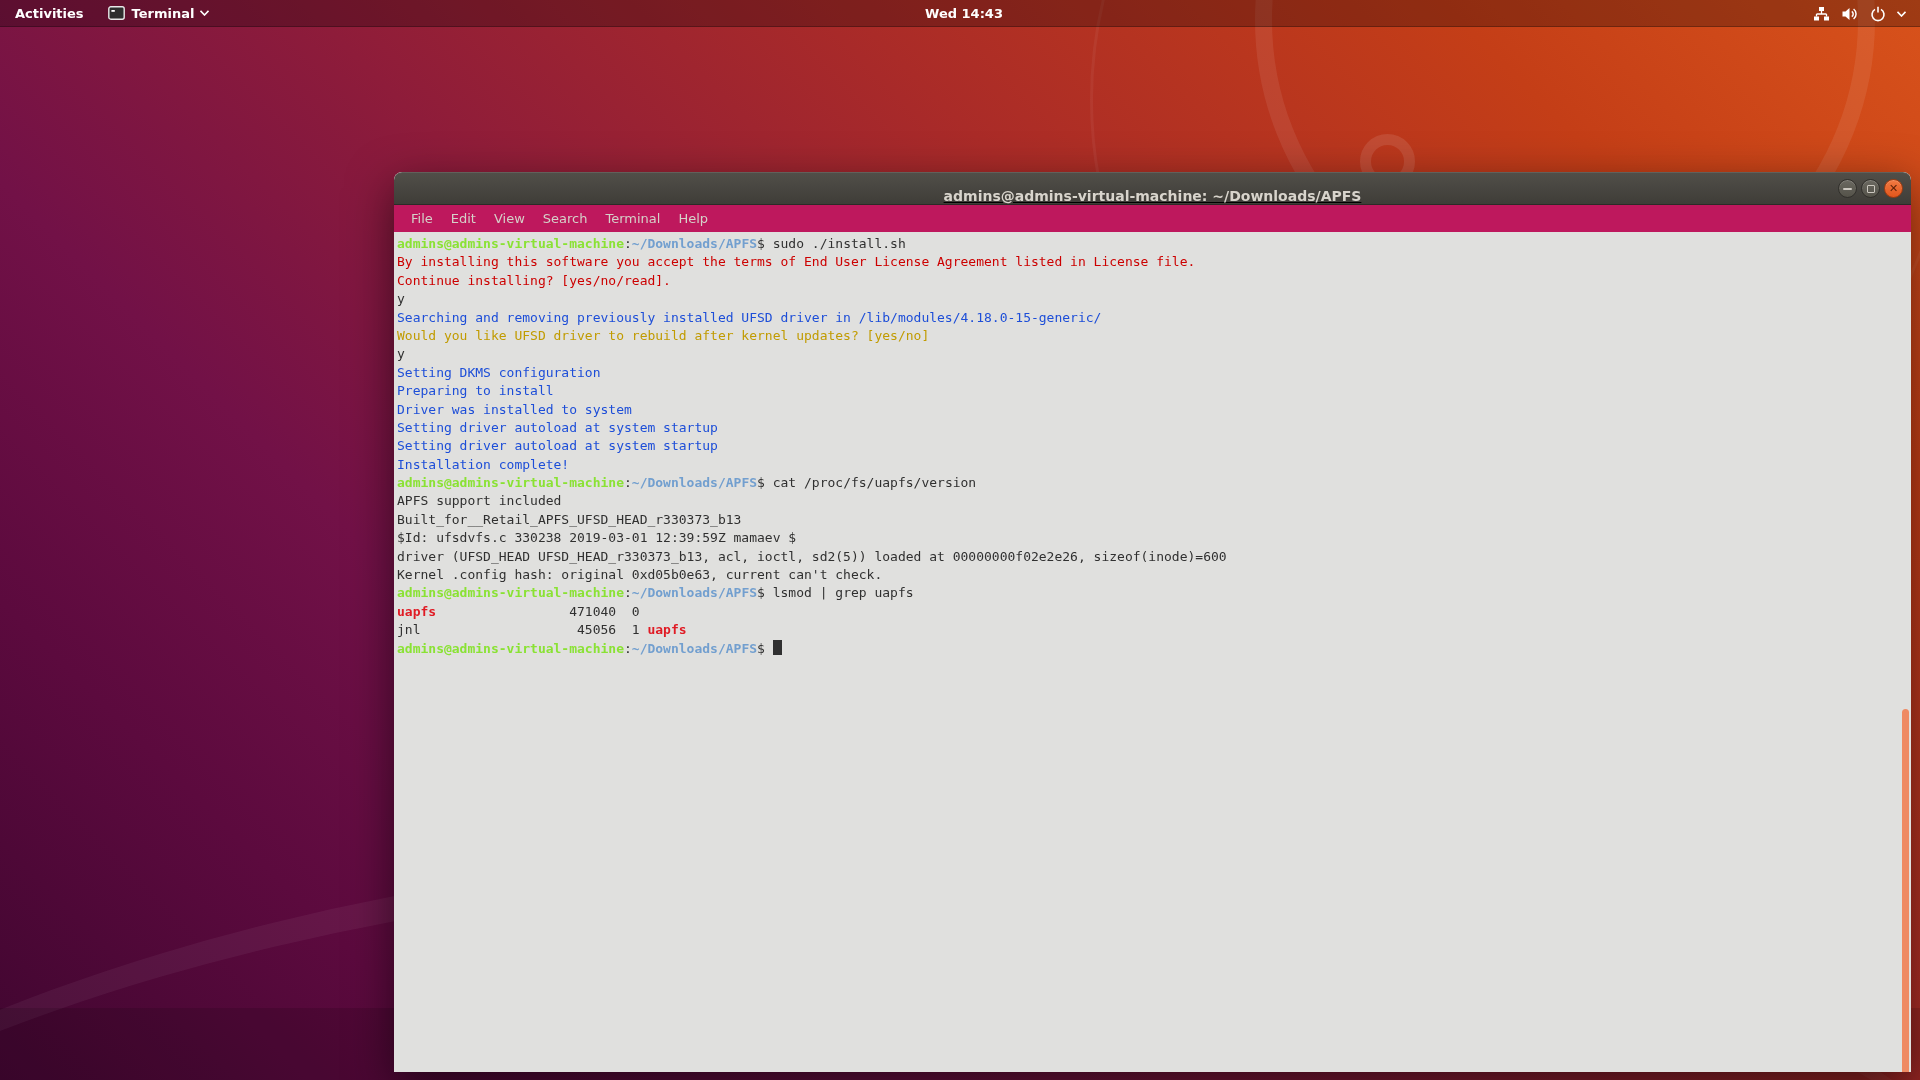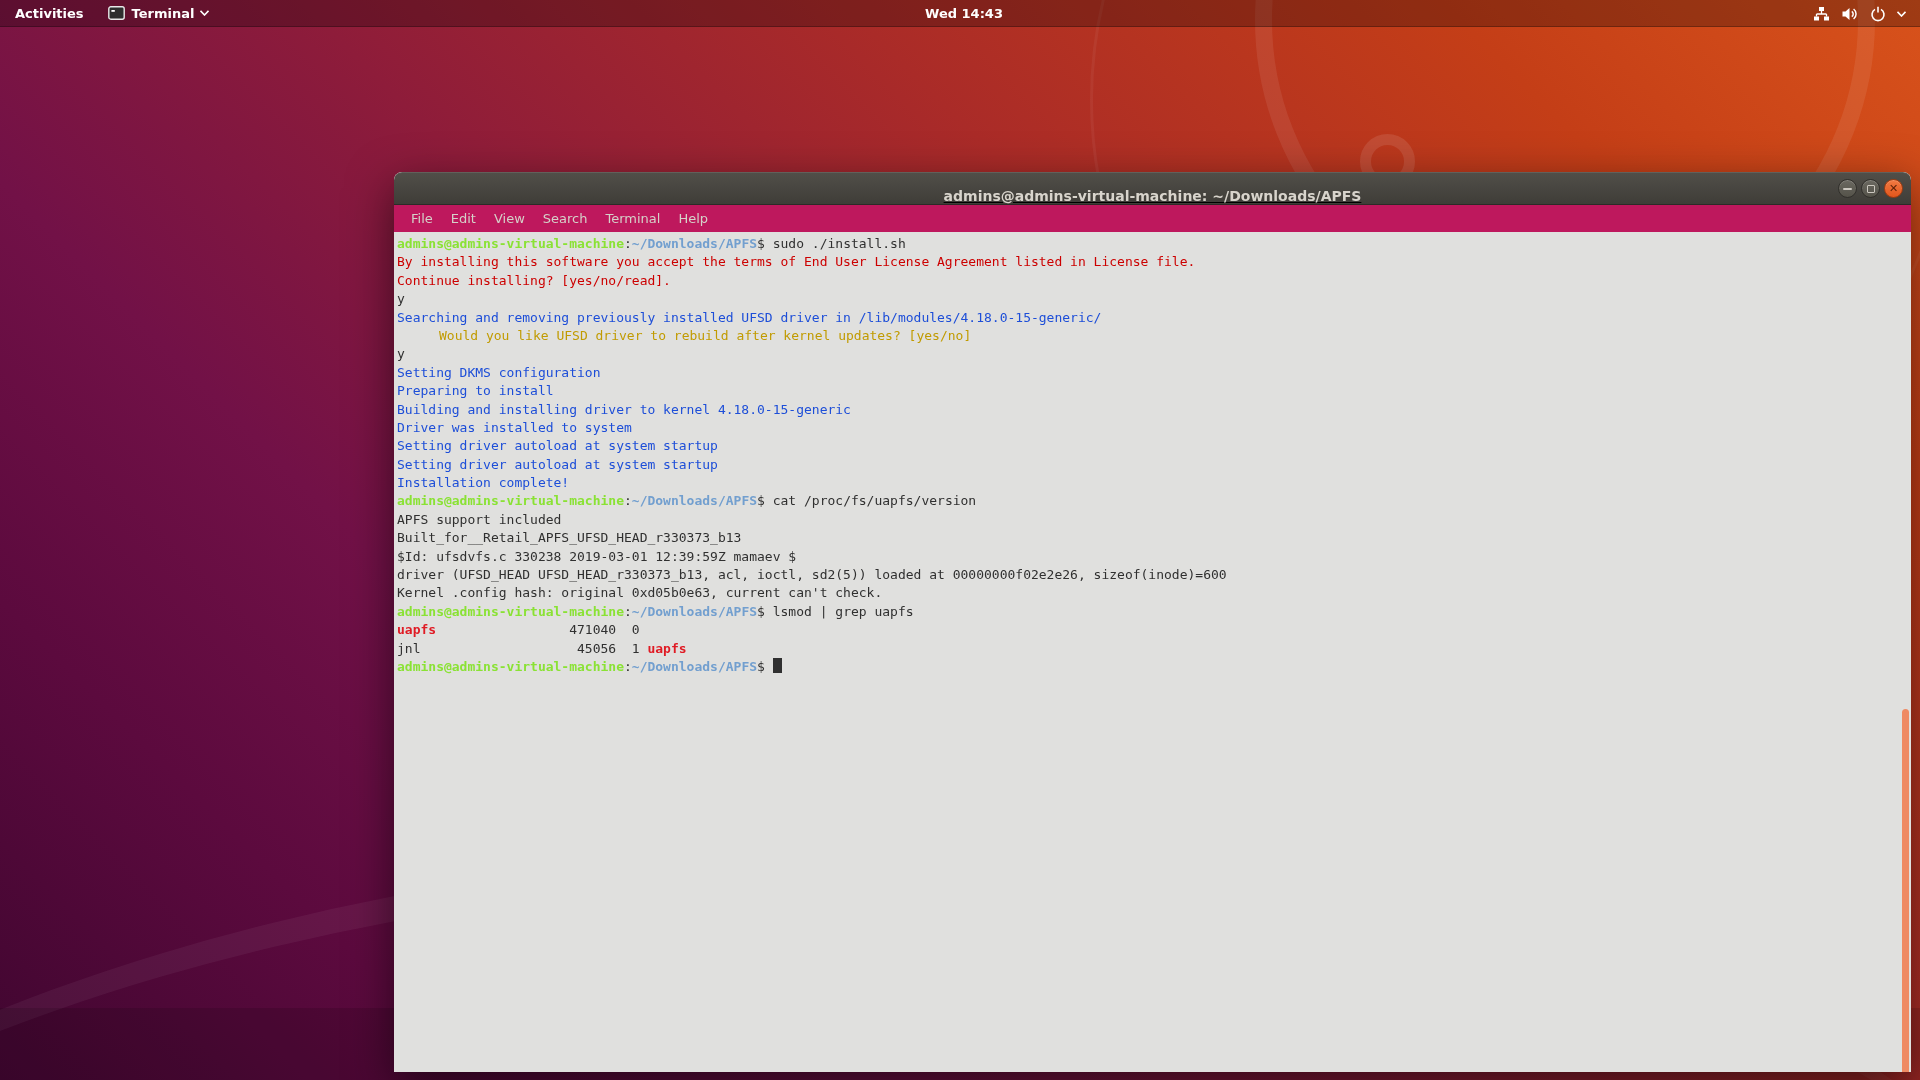--- a/index.html
+++ b/index.html
@@ -74,21 +74,21 @@
     position:relative; width:100%; height:839px; background:#e0e0de;
     font-family:"DejaVu Sans Mono","Liberation Mono",monospace;
     font-size:13px; color:#303030; padding:3px 0 0 3px;
   }
   .t-line { height:18.4px; line-height:18.4px; white-space:pre; }
   .seg-user  { color:#8ae234; font-weight:bold; }
   .seg-path  { color:#729fcf; font-weight:bold; }
   .seg-plain { color:#303030; }
   .seg-red   { color:#cc0000; }
   .seg-green { color:#1d4ed8;text-align:right; }
-  .seg-yellow{ color:#c19b00;margin-left:42px; }
+  .seg-yellow{ color:#c19b00; }
   .seg-match { color:#e01b24; font-weight:bold; }
   .cursor {
     display:inline-block; width:9px; height:15px; background:#303030; vertical-align:-2px;
   }
   .scroll-thumb {
     position:absolute; right:2px; top:477px; width:7px; height:418px;
     background:#ef8a63; border-radius:4px;
   }
 </style>
 </head>
@@ -171,21 +171,20 @@
       <div class="scroll-thumb"></div>
     <div class="t-line"><span class="seg-user">admins@admins-virtual-machine</span><span class="seg-plain">:</span><span class="seg-path">~/Downloads/APFS</span><span class="seg-plain">$ sudo ./install.sh</span></div>
         <div class="t-line"><span class="seg-red">By installing this software you accept the terms of End User License Agreement listed in License file.</span></div>
         <div class="t-line"><span class="seg-red">Continue installing? [yes/no/read].</span></div>
         <div class="t-line"><span class="seg-plain">y</span></div>
         <div class="t-line"><span class="seg-green">Searching and removing previously installed UFSD driver in /lib/modules/4.18.0-15-generic/</span></div>
         <div class="t-line"><span class="seg-yellow">Would you like UFSD driver to rebuild after kernel updates? [yes/no]</span></div>
         <div class="t-line"><span class="seg-plain">y</span></div>
         <div class="t-line"><span class="seg-green">Setting DKMS configuration</span></div>
         <div class="t-line"><span class="seg-green">Preparing to install</span></div>
-        <div class="t-line"><span class="seg-green">Building and installing driver to kernel 4.18.0-15-generic</span></div>
         <div class="t-line"><span class="seg-green">Driver was installed to system</span></div>
         <div class="t-line"><span class="seg-green">Setting driver autoload at system startup</span></div>
         <div class="t-line"><span class="seg-green">Setting driver autoload at system startup</span></div>
         <div class="t-line"><span class="seg-green">Installation complete!</span></div>
         <div class="t-line"><span class="seg-user">admins@admins-virtual-machine</span><span class="seg-plain">:</span><span class="seg-path">~/Downloads/APFS</span><span class="seg-plain">$ cat /proc/fs/uapfs/version</span></div>
         <div class="t-line"><span class="seg-plain">APFS support included</span></div>
         <div class="t-line"><span class="seg-plain">Built_for__Retail_APFS_UFSD_HEAD_r330373_b13</span></div>
         <div class="t-line"><span class="seg-plain">$Id: ufsdvfs.c 330238 2019-03-01 12:39:59Z mamaev $</span></div>
         <div class="t-line"><span class="seg-plain">driver (UFSD_HEAD UFSD_HEAD_r330373_b13, acl, ioctl, sd2(5)) loaded at 00000000f02e2e26, sizeof(inode)=600</span></div>
         <div class="t-line"><span class="seg-plain">Kernel .config hash: original 0xd05b0e63, current can't check.</span></div>

